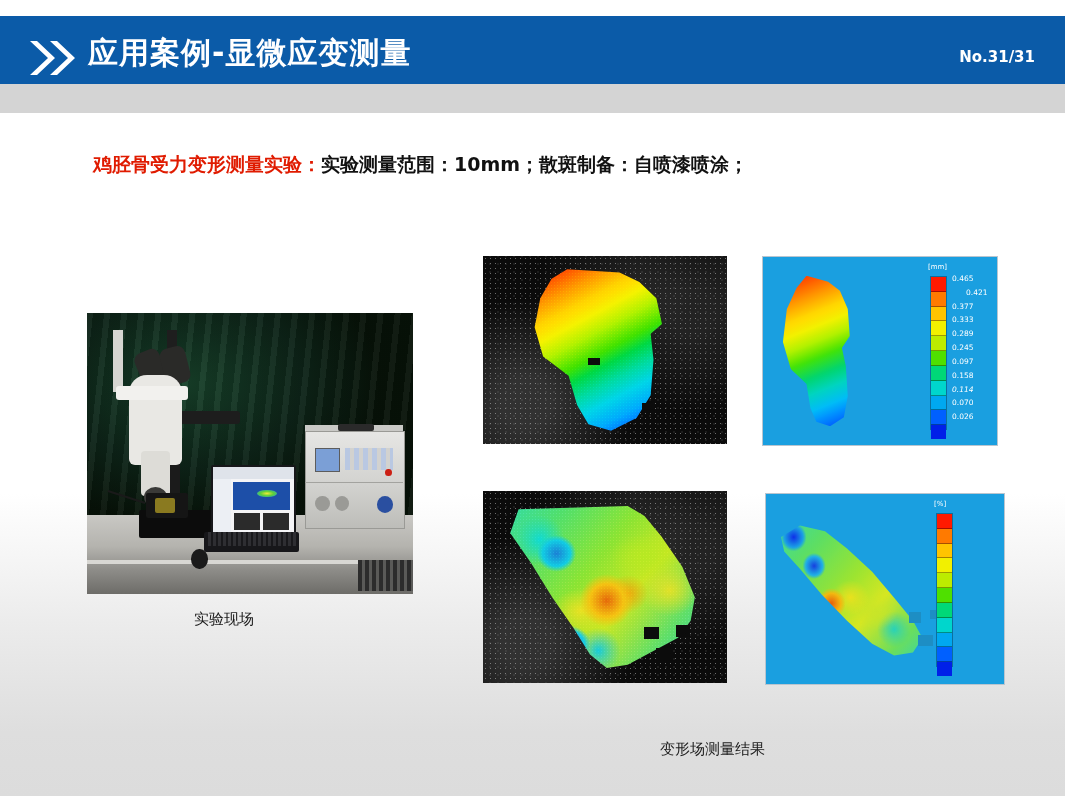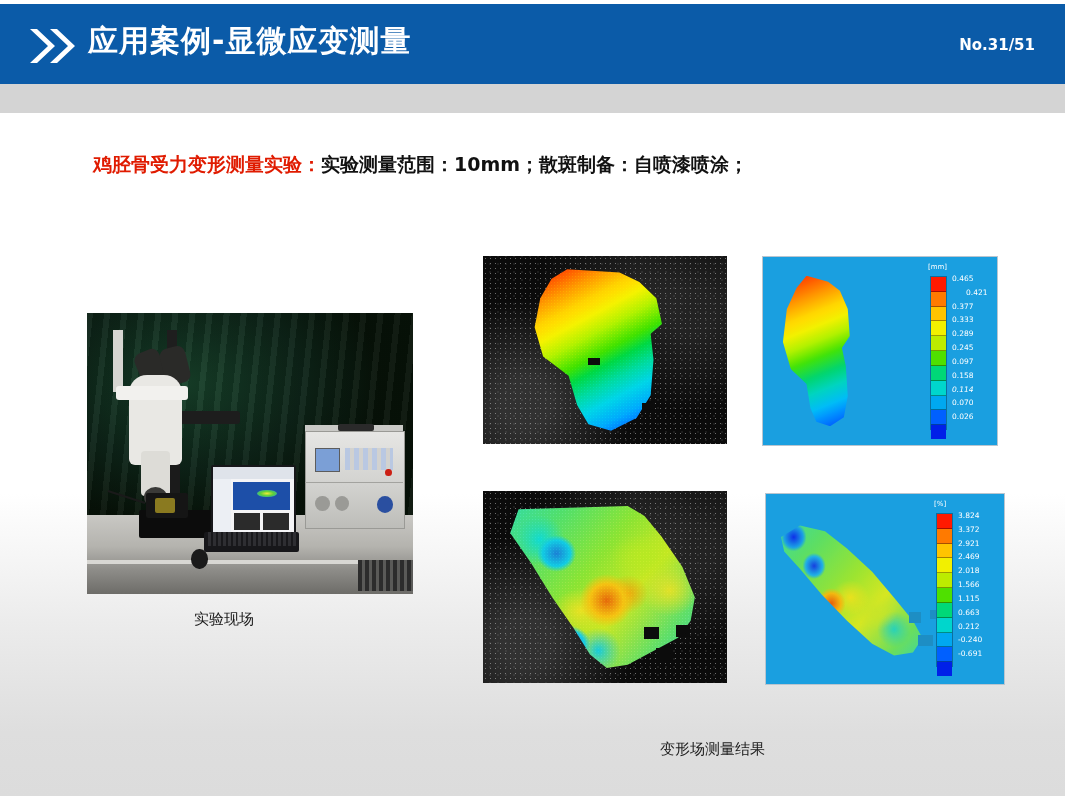--- a/index.html
+++ b/index.html
@@ -9,21 +9,21 @@
     background:#ffffff;
     overflow:hidden;
   }
   .slide{
     position:relative;width:1065px;height:796px;
     background:linear-gradient(180deg,#ffffff 0%,#ffffff 62%,#ececec 78%,#dedede 92%,#dcdcdc 100%);
   }
 
   
   .header{
-    position:absolute;left:0;top:4px;width:1065px;height:84px;
+    position:absolute;left:0;top:16px;width:1065px;height:84px;
     background:#0b5ba8;
   }
   .chev{
     position:absolute;left:26px;top:22px;width:52px;height:40px;
   }
   .title{
     position:absolute;left:88px;top:17px;
     font-size:30px;font-weight:bold;color:#ffffff;
     letter-spacing:1px;white-space:nowrap;
     font-family:"DejaVu Sans","Liberation Sans",sans-serif;
@@ -228,21 +228,21 @@
 <div class="slide">
 
   <div class="header">
     <span class="chev">
       <svg width="52" height="40" viewBox="0 0 52 40" aria-hidden="true">
         <path d="M4 3 L22 20 L4 37 L11 37 L29 20 L11 3 Z" fill="#ffffff"></path>
         <path d="M24 3 L42 20 L24 37 L31 37 L49 20 L31 3 Z" fill="#ffffff"></path>
       </svg>
     </span>
     <div class="title">应用案例-显微应变测量</div>
-    <div class="pageno">No.31/51</div>
+    <div class="pageno">No.31/31</div>
   </div>
   <div class="greyband"></div>
 
   <div class="subtitle">
     <span class="red">鸡胫骨受力变形测量实验：</span><span class="blk">实验测量范围：10mm；散斑制备：自喷漆喷涂；</span>
   </div>
 
   <div class="photo">
     <div class="p-bg"></div>
     <div class="p-drape"></div>
@@ -360,32 +360,19 @@
           <div class="legend-seg" style="height: 13.8182px; background: rgb(255, 196, 0); border-bottom: 1px solid rgba(0, 0, 0, 0.35);"></div>
           <div class="legend-seg" style="height: 13.8182px; background: rgb(242, 240, 0); border-bottom: 1px solid rgba(0, 0, 0, 0.35);"></div>
           <div class="legend-seg" style="height: 13.8182px; background: rgb(188, 236, 0); border-bottom: 1px solid rgba(0, 0, 0, 0.35);"></div>
           <div class="legend-seg" style="height: 13.8182px; background: rgb(79, 224, 0); border-bottom: 1px solid rgba(0, 0, 0, 0.35);"></div>
           <div class="legend-seg" style="height: 13.8182px; background: rgb(0, 216, 120); border-bottom: 1px solid rgba(0, 0, 0, 0.35);"></div>
           <div class="legend-seg" style="height: 13.8182px; background: rgb(0, 214, 204); border-bottom: 1px solid rgba(0, 0, 0, 0.35);"></div>
           <div class="legend-seg" style="height: 13.8182px; background: rgb(0, 168, 240); border-bottom: 1px solid rgba(0, 0, 0, 0.35);"></div>
           <div class="legend-seg" style="height: 13.8182px; background: rgb(0, 96, 255); border-bottom: 1px solid rgba(0, 0, 0, 0.35);"></div>
           <div class="legend-seg" style="height: 13.8182px; background: rgb(0, 32, 232);"></div>
         </div>
-      <div class="legend-ticks" id="ticks-strain">
-          <div class="legend-tick" style="height: 13.8182px; line-height: 13.8182px;">3.824</div>
-          <div class="legend-tick" style="height: 13.8182px; line-height: 13.8182px;">3.372</div>
-          <div class="legend-tick" style="height: 13.8182px; line-height: 13.8182px;">2.921</div>
-          <div class="legend-tick" style="height: 13.8182px; line-height: 13.8182px;">2.469</div>
-          <div class="legend-tick" style="height: 13.8182px; line-height: 13.8182px;">2.018</div>
-          <div class="legend-tick" style="height: 13.8182px; line-height: 13.8182px;">1.566</div>
-          <div class="legend-tick" style="height: 13.8182px; line-height: 13.8182px;">1.115</div>
-          <div class="legend-tick" style="height: 13.8182px; line-height: 13.8182px;">0.663</div>
-          <div class="legend-tick" style="height: 13.8182px; line-height: 13.8182px;">0.212</div>
-          <div class="legend-tick" style="height: 13.8182px; line-height: 13.8182px;">-0.240</div>
-          <div class="legend-tick" style="height: 13.8182px; line-height: 13.8182px;">-0.691</div>
-        </div>
     </div>
   </div>
 
   <div class="caption" style="left:660px;top:740px;">变形场测量结果</div>
 
 
 </div>
 
 </body></html>

